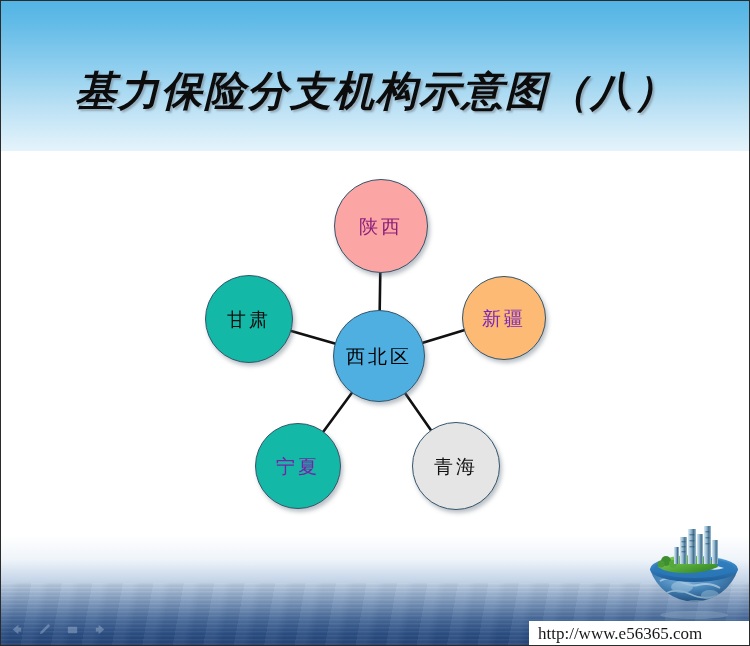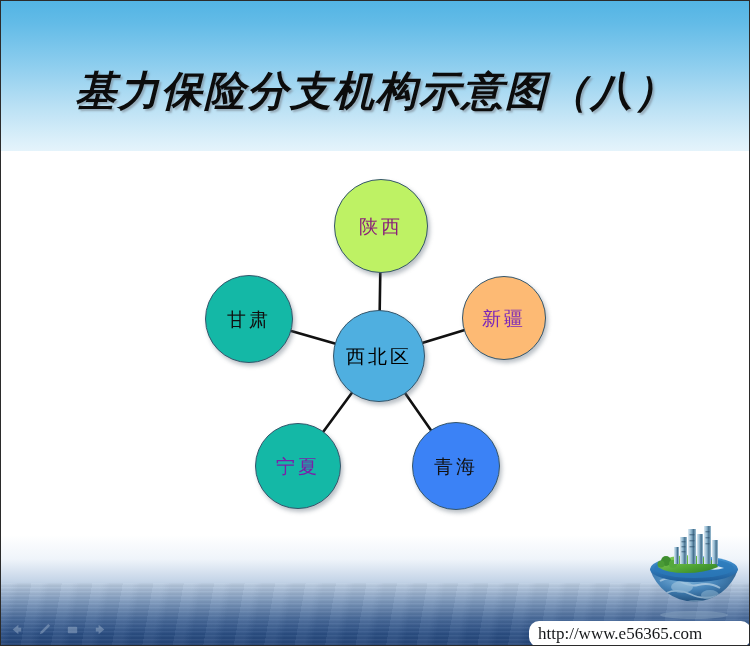--- a/index.html
+++ b/index.html
@@ -133,21 +133,20 @@
     position: absolute;
     left: 528px;
     top: 620px;
     width: 222px;
     height: 26px;
     background: #ffffff;
     display: flex;
     align-items: center;
     padding-left: 9px;
     box-sizing: border-box;
-    border-radius: 10px;
   }
   .url-text {
     font-family: "Liberation Serif", "DejaVu Serif", serif;
     font-size: 17px;
     color: #16181a;
     white-space: nowrap;
   }
 
   
   .nav-icons {
@@ -188,27 +187,27 @@
           <line x1="351.3172813928497" y1="391.23579070106837" x2="321.90387070000696" y2="431.17992867900284"></line>
           <line x1="334.7188812399814" y1="342.68152773753314" x2="289.3575134817956" y2="329.7709846063572"></line>
         </g>
     </svg>
   </div>
 
   <div id="node-layer">
       <div class="node" style="left: 332px; top: 309px; width: 92px; height: 92px; background: rgb(79, 175, 224); border-color: rgb(53, 86, 107);">
         <span class="node-label" style="color: #000000;">西北区</span>
       </div>
-      <div class="node" style="left: 333px; top: 178px; width: 94px; height: 94px; background: #bef264; border-color: rgb(53, 86, 107);">
+      <div class="node" style="left: 333px; top: 178px; width: 94px; height: 94px; background: #fca5a5; border-color: rgb(53, 86, 107);">
         <span class="node-label" style="color: rgb(138, 31, 122);">陕西</span>
       </div>
       <div class="node" style="left: 461px; top: 275px; width: 84px; height: 84px; background: #fdba74; border-color: rgb(53, 86, 107);">
         <span class="node-label" style="color: rgb(123, 39, 184);">新疆</span>
       </div>
-      <div class="node" style="left: 411px; top: 421px; width: 88px; height: 88px; background: #3b82f6; border-color: rgb(53, 86, 107);">
+      <div class="node" style="left: 411px; top: 421px; width: 88px; height: 88px; background: #e5e5e5; border-color: rgb(53, 86, 107);">
         <span class="node-label" style="color: rgb(17, 17, 17);">青海</span>
       </div>
       <div class="node" style="left: 254px; top: 422px; width: 86px; height: 86px; background: #14b8a6; border-color: rgb(53, 86, 107);">
         <span class="node-label" style="color: rgb(123, 31, 168);">宁夏</span>
       </div>
       <div class="node" style="left: 204px; top: 274px; width: 88px; height: 88px; background: #14b8a6; border-color: rgb(53, 86, 107);">
         <span class="node-label" style="color: rgb(17, 17, 17);">甘肃</span>
       </div>
     </div>
 

